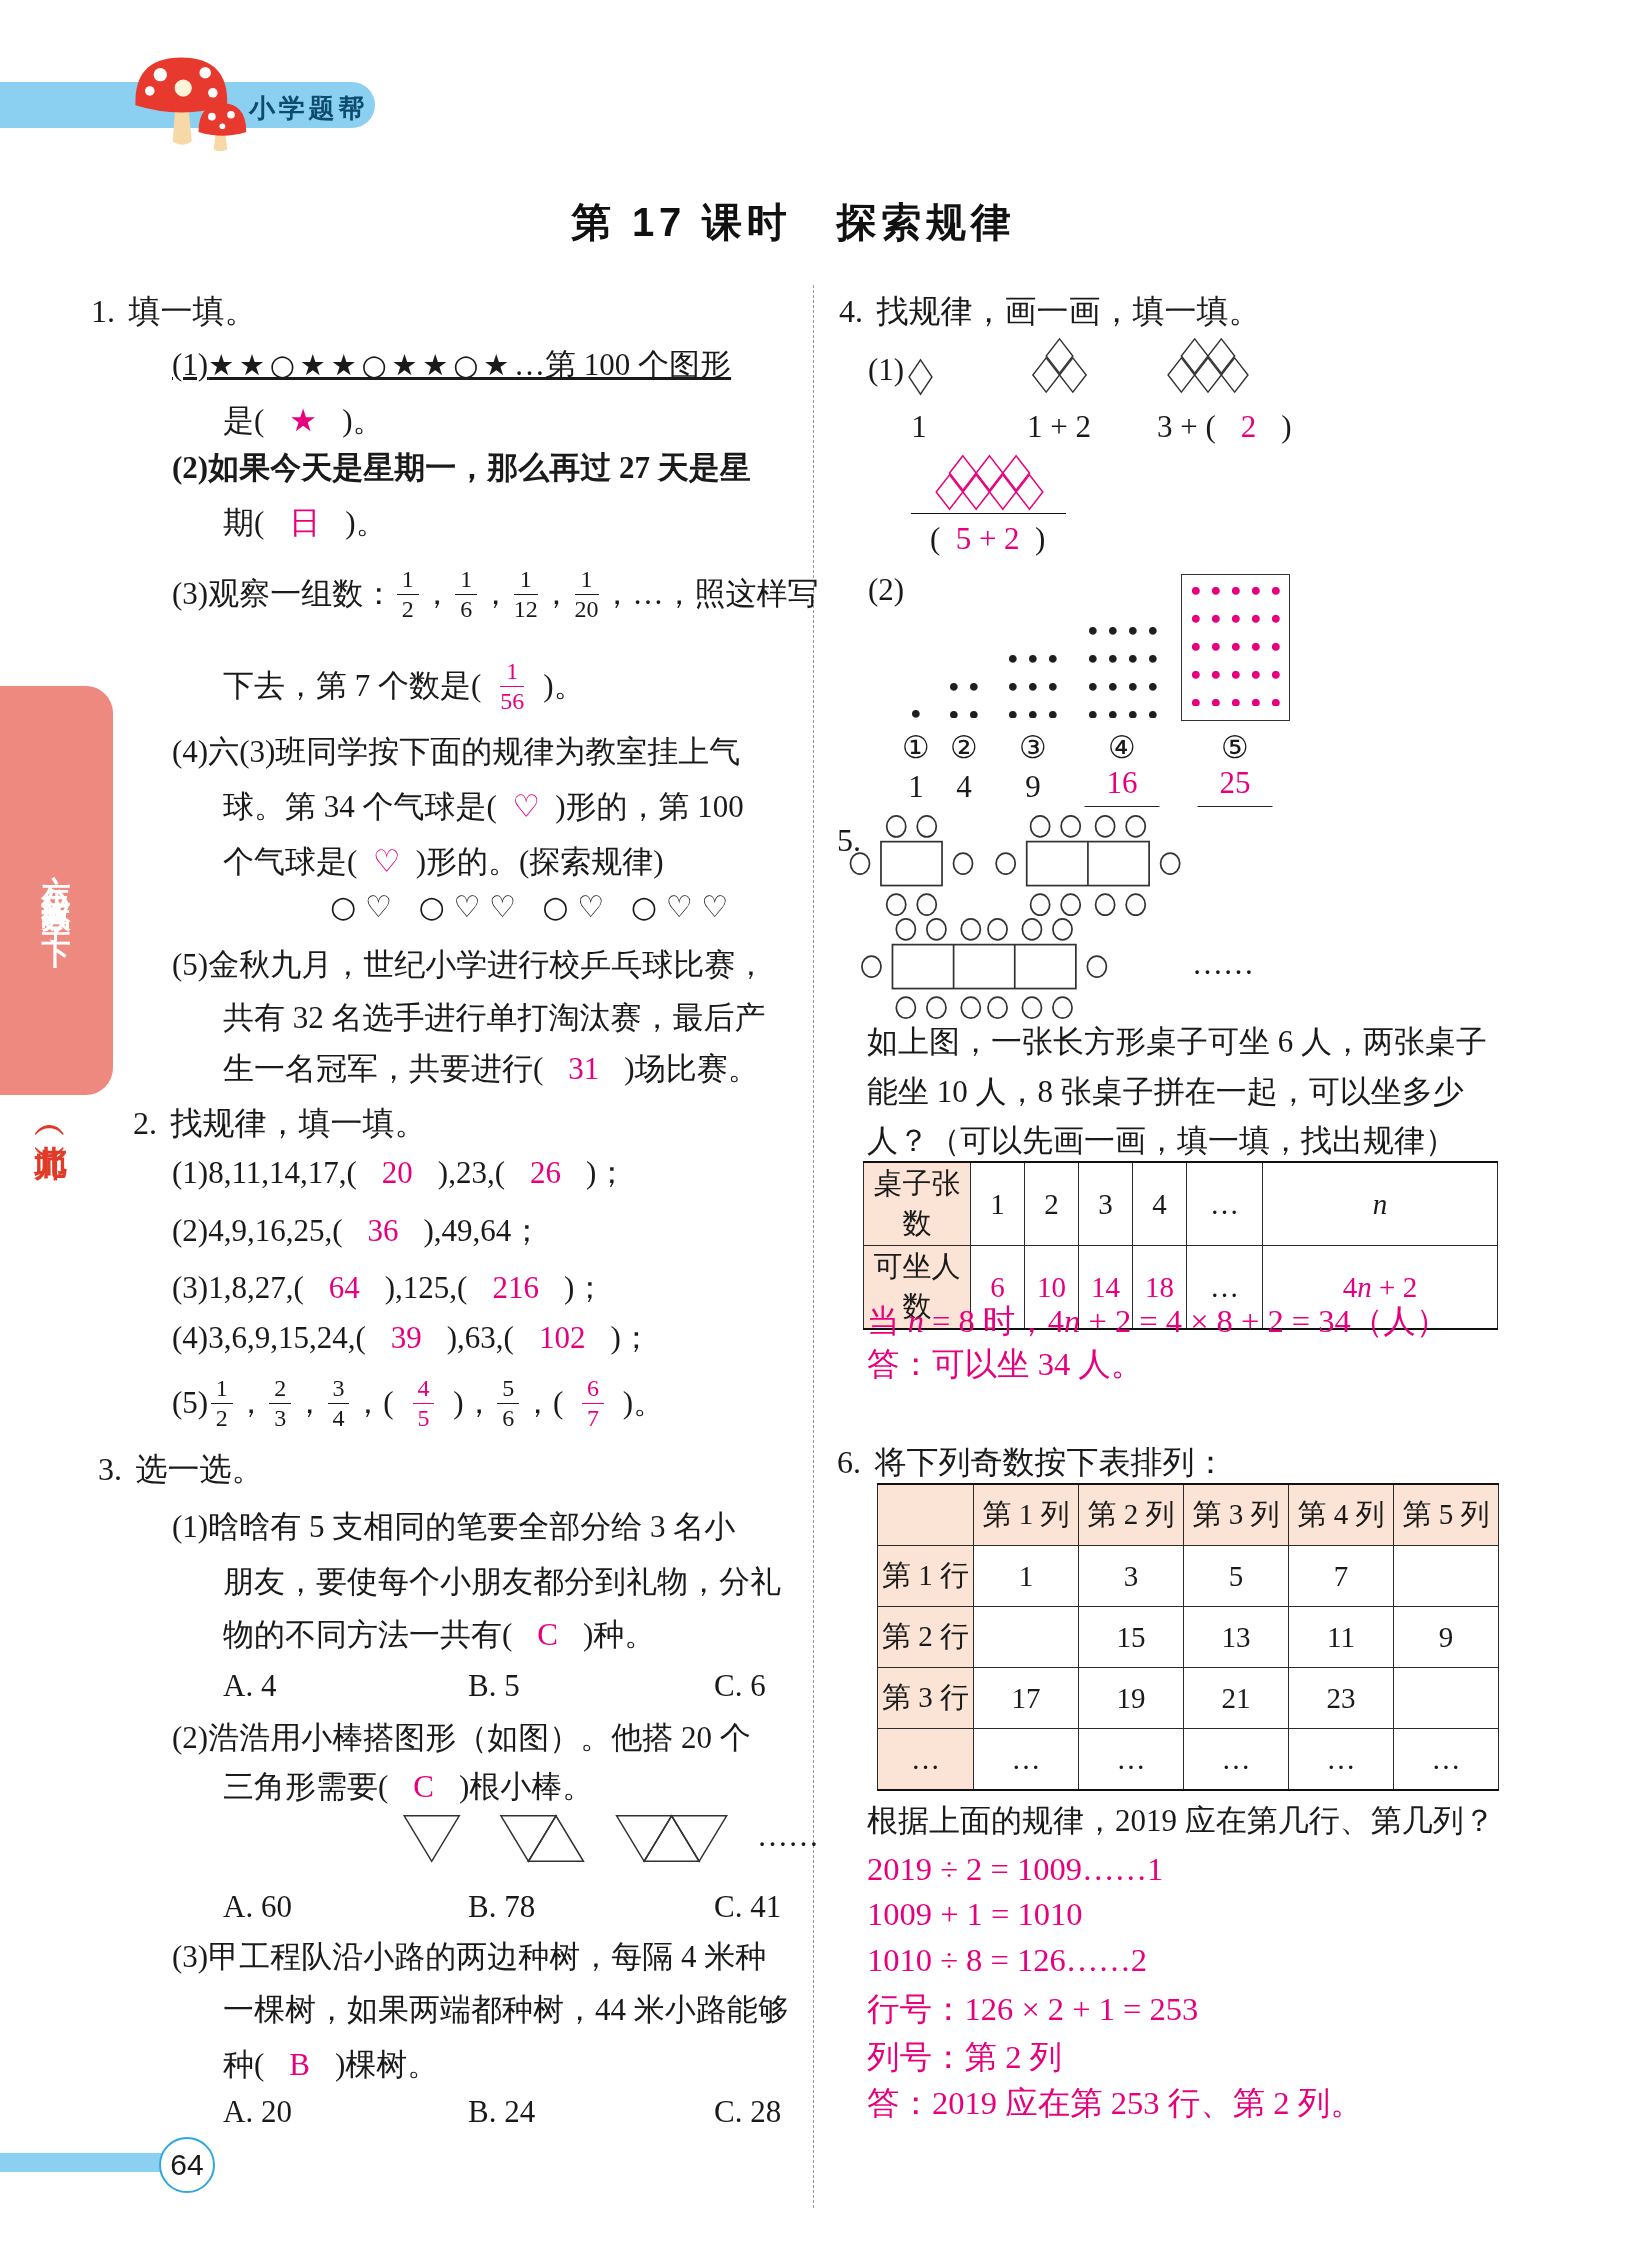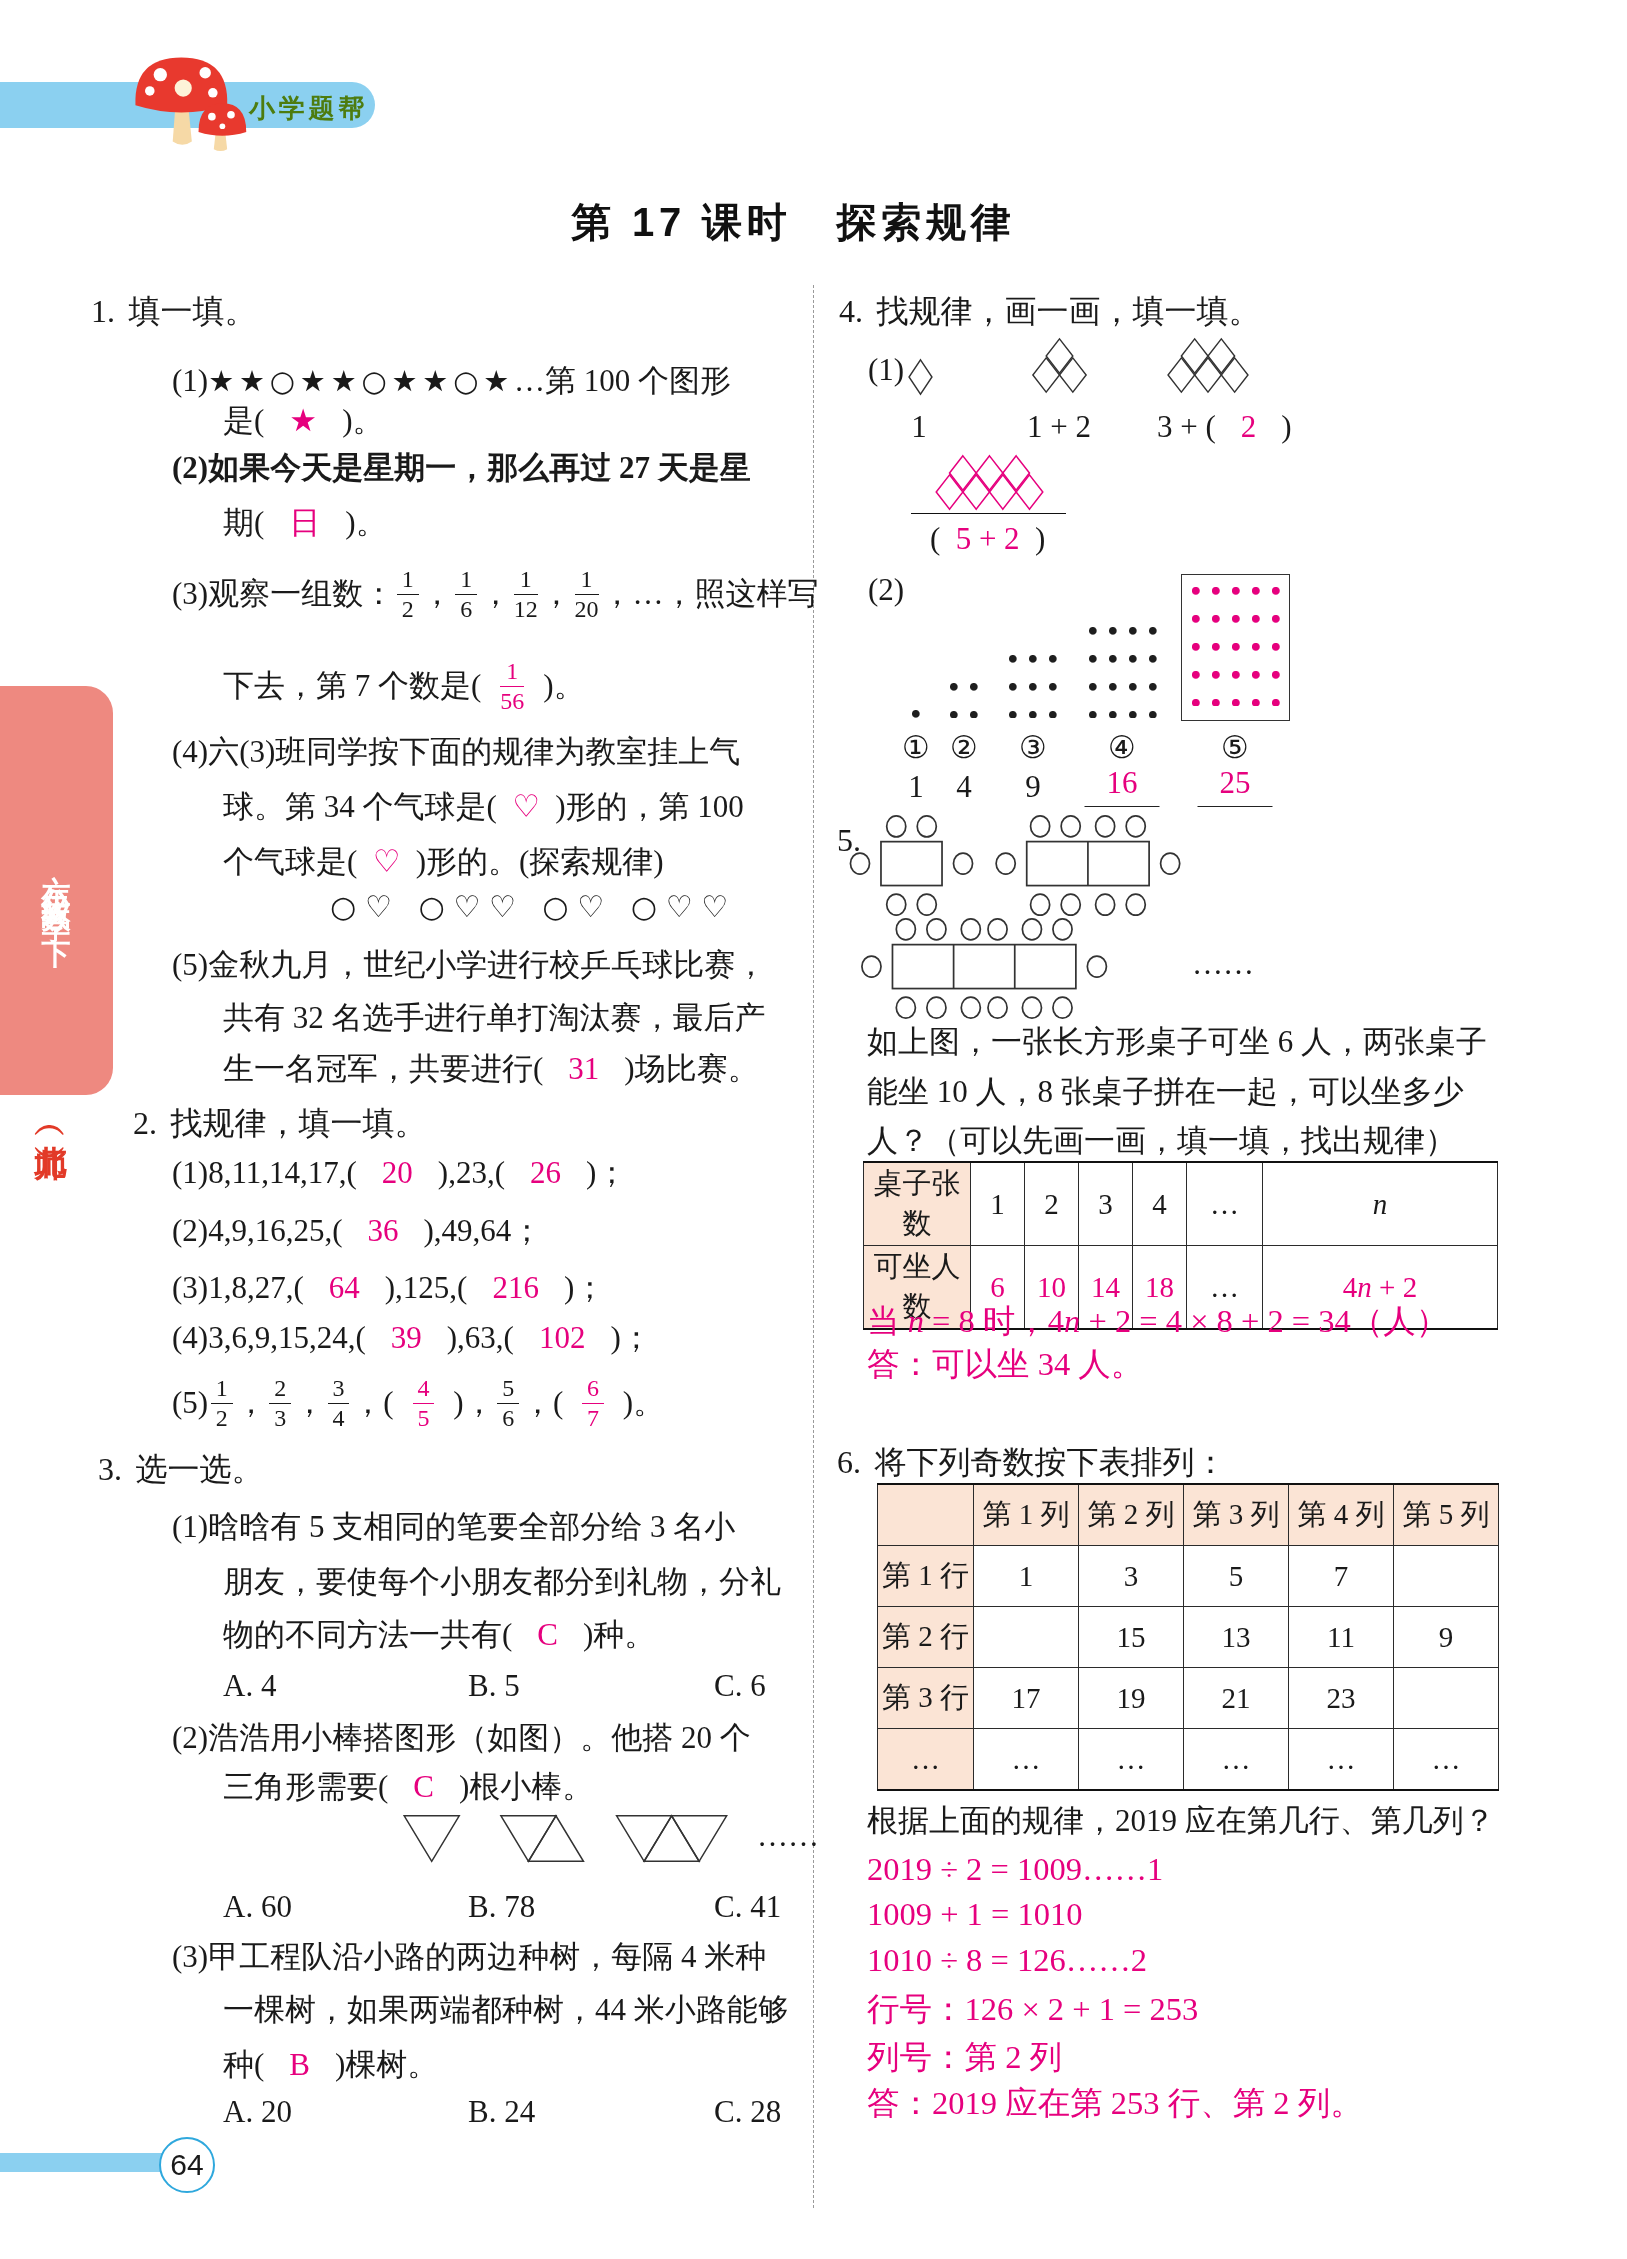--- a/index.html
+++ b/index.html
@@ -3,21 +3,21 @@
 <meta charset="utf-8">
 <style>
   html,body { margin:0; padding:0; background:#e9e9e9; }
   .page { position:relative; width:1628px; height:2260px; background:#ffffff;
           font-family:"Liberation Serif","DejaVu Serif",serif; color:#1a1a1a; overflow:hidden; }
 
   
   .banner { position:absolute; left:0; top:82px; width:375px; height:46px;
             background:#8bd0f0; border-radius:0 23px 23px 0; }
   .logo-text { position:absolute; left:249px; top:91px; font-family:"Liberation Sans","DejaVu Sans",sans-serif;
-               font-weight:bold; font-size:26px; color:#4d7c0f; letter-spacing:3.8px; }
+               font-weight:bold; font-size:26px; color:#0c4a6e; letter-spacing:3.8px; }
   .mushrooms { position:absolute; left:124px; top:46px; }
   .main-title { position:absolute; left:0; top:195px; width:1587px; text-align:center;
                 font-family:"Liberation Sans","DejaVu Sans",sans-serif; font-weight:bold;
                 font-size:40px; letter-spacing:4.8px; color:#111; }
 
   .divider { position:absolute; left:813px; top:285px; height:1923px; border-left:1.9px dashed #9a9a9a; }
 
   
   .badge { position:absolute; left:0; top:686px; width:113px; height:409px; background:#ee8980;
            border-radius:0 27px 27px 0; display:flex; align-items:center; justify-content:center; }
@@ -102,21 +102,21 @@
     <div class="badge-text">六年级数学·下</div>
   </div>
   <div class="edition">（北师）</div>
   <div class="pagebar"></div>
   <div class="pagenum">64</div>
 
   <div class="ln qh" style="left:91px; top:290px;">
     <span class="qn">1.</span><span>填一填。</span>
   </div>
 
-  <div class="ln" style="left:172px; top:360px;">
+  <div class="ln" style="left:172px; top:344px;text-decoration:underline;">
     <span>(1)</span><span class="sym stars">★★○★★○★★○★</span><span>…第 100 个图形</span>
   </div>
   <div class="ln" style="left:223px; top:400px;">
     <span>是(</span><span class="pink sym av">★</span><span>)。</span>
   </div>
 
   <div class="ln" style="left:172px; top:447px;font-weight:bold;">(2)如果今天是星期一，那么再过 27 天是星</div>
   <div class="ln" style="left:223px; top:502px;">
     <span>期(</span><span class="pink av">日</span><span>)。</span>
   </div>

